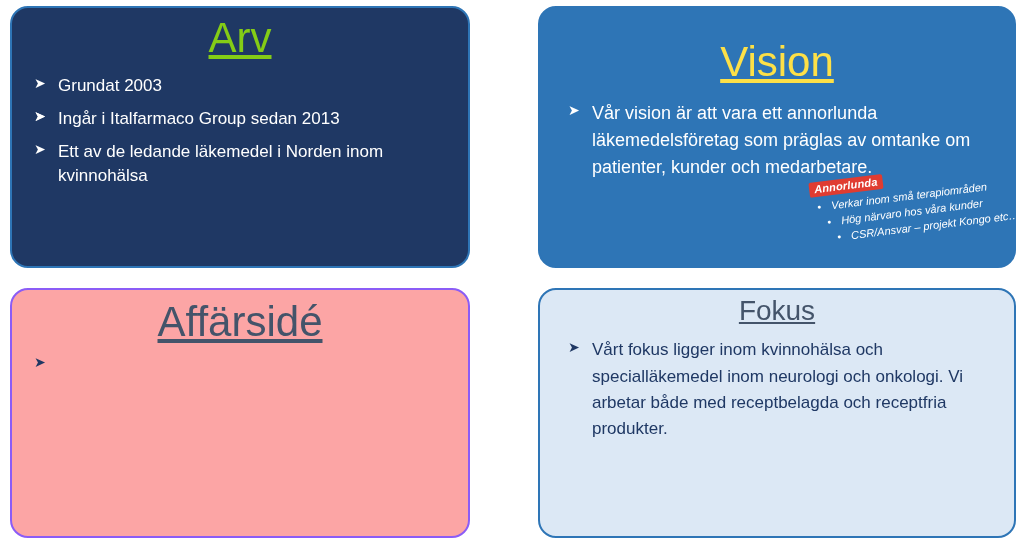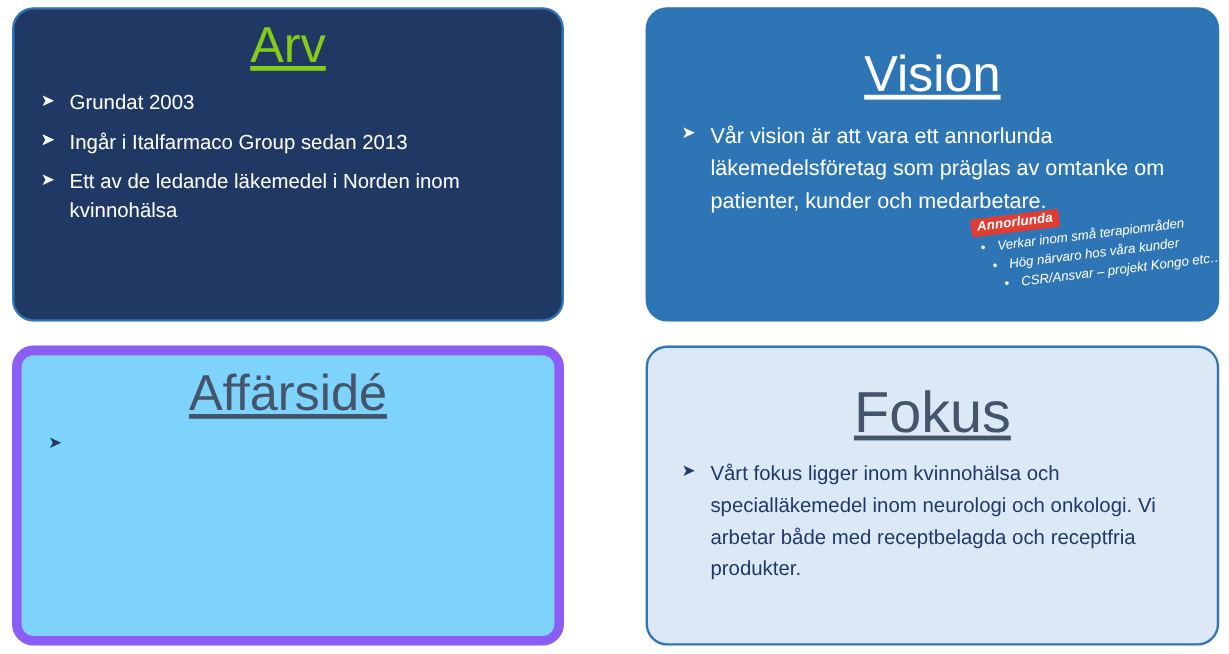--- a/index.html
+++ b/index.html
@@ -34,42 +34,42 @@
     background: #1f3864;
     border: 2px solid #2e75b6;
     color: #ffffff;
   }
   .theme-mid {
     background: #2e75b6;
     border: 2px solid #2e75b6;
     color: #ffffff;
   }
   .theme-light {
-    background: #7dd3fc;
-    border: 8px solid #8b5cf6;
+    background: #fca5a5;
+    border: 2px solid #8b5cf6;
     color: #1f3864;
   }
   .theme-pale {
     background: #dce8f5;
     border: 2px solid #2e75b6;
     color: #1f3864;
   }
 
   .card-title {
     text-align: center;
     font-weight: normal;
     text-decoration: underline;
     line-height: 1.05;
     margin: 0;
     padding: 0;
   }
   #card-arv .card-title      { font-size: 42px; color: #84cc16; padding-top: 8px; }
-  #card-vision .card-title   { font-size: 42px; color: #ffffff; padding-top: 32px; }
+  #card-vision .card-title   { font-size: 42px; color: #fde047; padding-top: 32px; }
   #card-affarside .card-title{ font-size: 42px; color: #44546a; padding-top: 10px; }
-  #card-fokus .card-title    { font-size: 48px; color: #44546a; padding-top: 30px; }
+  #card-fokus .card-title    { font-size: 28px; color: #44546a; padding-top: 6px; }
 
   .bullets {
     list-style: none;
     margin: 0;
     padding: 0;
   }
   .bullets li {
     position: relative;
     padding-left: 30px;
     margin-bottom: 6px;

